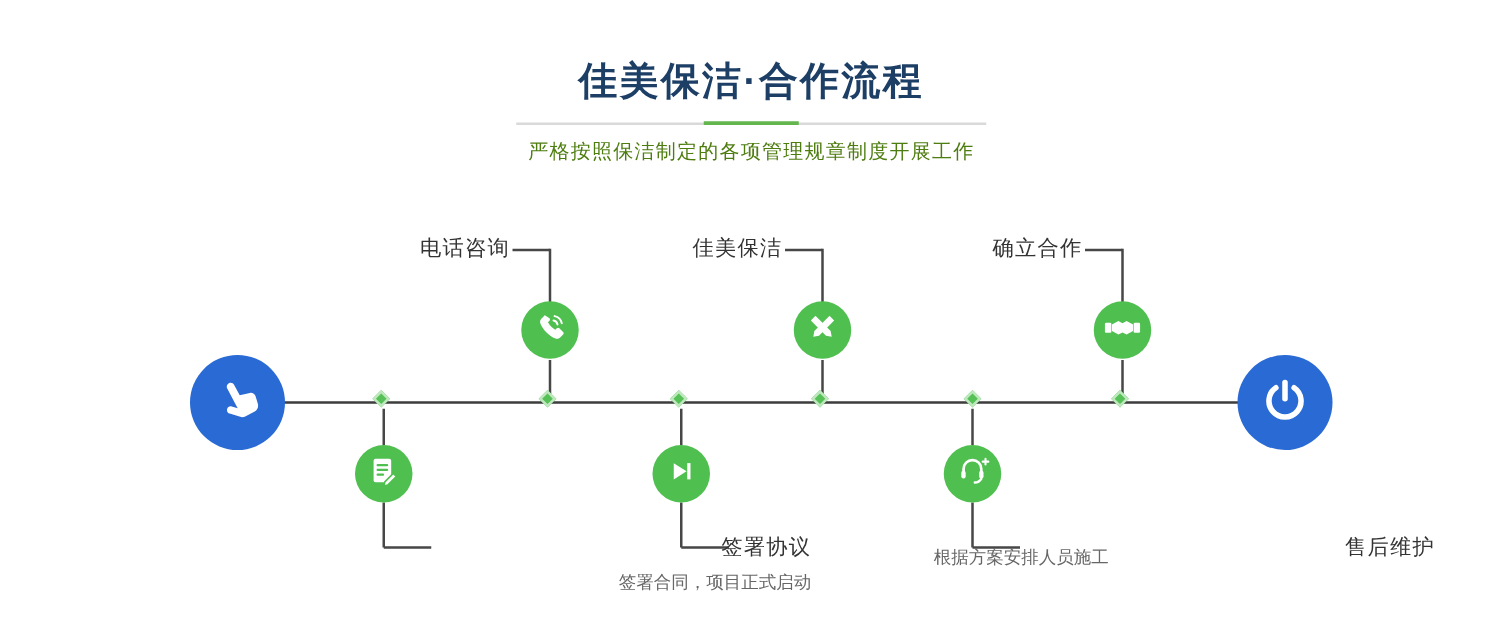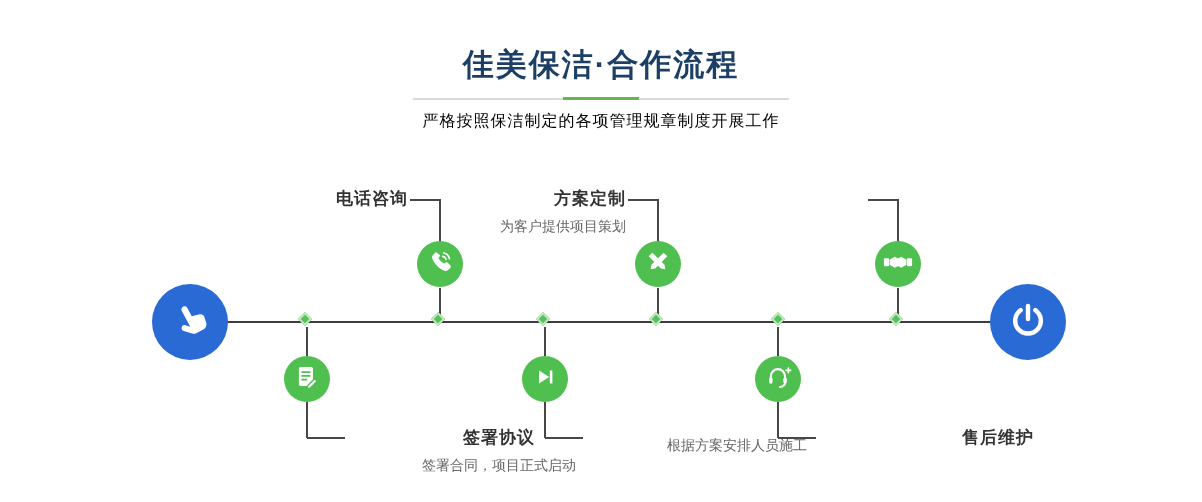--- a/index.html
+++ b/index.html
@@ -5,21 +5,21 @@
   * { margin:0; padding:0; box-sizing:border-box; }
   html,body { background:#ffffff; }
   body { font-family:"Liberation Sans", sans-serif; }
   .canvas { position:relative; width:1202px; height:502px; background:#fff; overflow:hidden; }
 
   .title { position:absolute; top:44px; left:0; width:100%; text-align:center;
            font-size:31px; font-weight:700; color:#1d3f66; letter-spacing:2px; }
   .divider { position:absolute; top:98px; left:413px; width:376px; height:2px; background:#d9d9d9; }
   .divider-accent { position:absolute; top:97px; left:563px; width:76px; height:3px; background:#63b54d; }
   .subtitle { position:absolute; top:111px; left:0; width:100%; text-align:center;
-              font-size:16px; color:#000000; letter-spacing:1px; }
+              font-size:16px; color:#4d7c0f; letter-spacing:1px; }
 
   .main-line { position:absolute; top:321px; left:200px; width:820px; height:2px; background:#3d3d3d; }
 
   .big-circle { position:absolute; width:76px; height:76px; border-radius:50%;
                 background:#2a6ad4; display:flex; align-items:center; justify-content:center; }
   .pos-start { left:152px; top:284px; }
   .pos-end   { left:990px; top:284px; }
   .hand-rot  { transform:rotate(-28deg); }
 
   .node { position:absolute; width:46px; height:46px; border-radius:50%;
@@ -35,24 +35,24 @@
   .conn { position:absolute; background:#474747; }
   .vline { width:2px; } .hline { height:2px; }
   .ct1-h  { left:410px; top:199px; width:30px; } .ct1-vu { left:439px; top:199px; height:43px; } .ct1-vd { left:439px; top:288px; height:28px; }
   .ct2-h  { left:628px; top:199px; width:30px; } .ct2-vu { left:657px; top:199px; height:43px; } .ct2-vd { left:657px; top:288px; height:28px; }
   .ct3-h  { left:868px; top:199px; width:30px; } .ct3-vu { left:897px; top:199px; height:43px; } .ct3-vd { left:897px; top:288px; height:28px; }
   .cb1-vu { left:306px; top:327px; height:29px; } .cb1-vd { left:306px; top:402px; height:36px; } .cb1-h { left:307px; top:437px; width:38px; }
   .cb2-vu { left:544px; top:327px; height:29px; } .cb2-vd { left:544px; top:402px; height:36px; } .cb2-h { left:545px; top:437px; width:38px; }
   .cb3-vu { left:777px; top:327px; height:29px; } .cb3-vd { left:777px; top:402px; height:36px; } .cb3-h { left:778px; top:437px; width:38px; }
 
   .label-top    { position:absolute; text-align:right; width:260px; }
-  .label-bottom { position:absolute; text-align:center;  width:300px; }
+  .label-bottom { position:absolute; text-align:right;  width:300px; }
   .lt1 { right:794px; top:189px; } .lt2 { right:576px; top:189px; } .lt3 { right:336px; top:189px; }
   .lb1 { left:349px; top:428px; }  .lb2 { left:587px; top:428px; }  .lb3 { left:848px; top:428px; }
-  .step-title { font-size:17px; font-weight:700; color:#333333; line-height:20px; letter-spacing:1px; }
+  .step-title { font-size:17px; font-weight:400; color:#333333; line-height:20px; letter-spacing:1px; }
   .step-desc  { font-size:14px; color:#666666; margin-top:8px; line-height:18px; }
 </style>
 </head>
 <body>
 
 <div class="canvas">
 
   <div class="title">佳美保洁·合作流程</div>
   <div class="divider"></div>
   <div class="divider-accent"></div>
@@ -167,24 +167,24 @@
             <path d="M18.8 5.6h4"></path>
         </g>
       </svg>
     </span>
   </div>
 
   <div class="label-top lt1">
     <div class="step-title">电话咨询</div>
   </div>
   <div class="label-top lt2">
-    <div class="step-title">方案定制</div>
-    <div class="step-desc">为客户提供项目策划</div>
+    <div class="step-title">佳美保洁</div>
   </div>
   <div class="label-top lt3">
+    <div class="step-title">确立合作</div>
   </div>
 
   <div class="label-bottom lb1">
     <div class="step-title">签署协议</div>
     <div class="step-desc">签署合同，项目正式启动</div>
   </div>
   <div class="label-bottom lb2">
     <div class="step-desc">根据方案安排人员施工</div>
   </div>
   <div class="label-bottom lb3">

